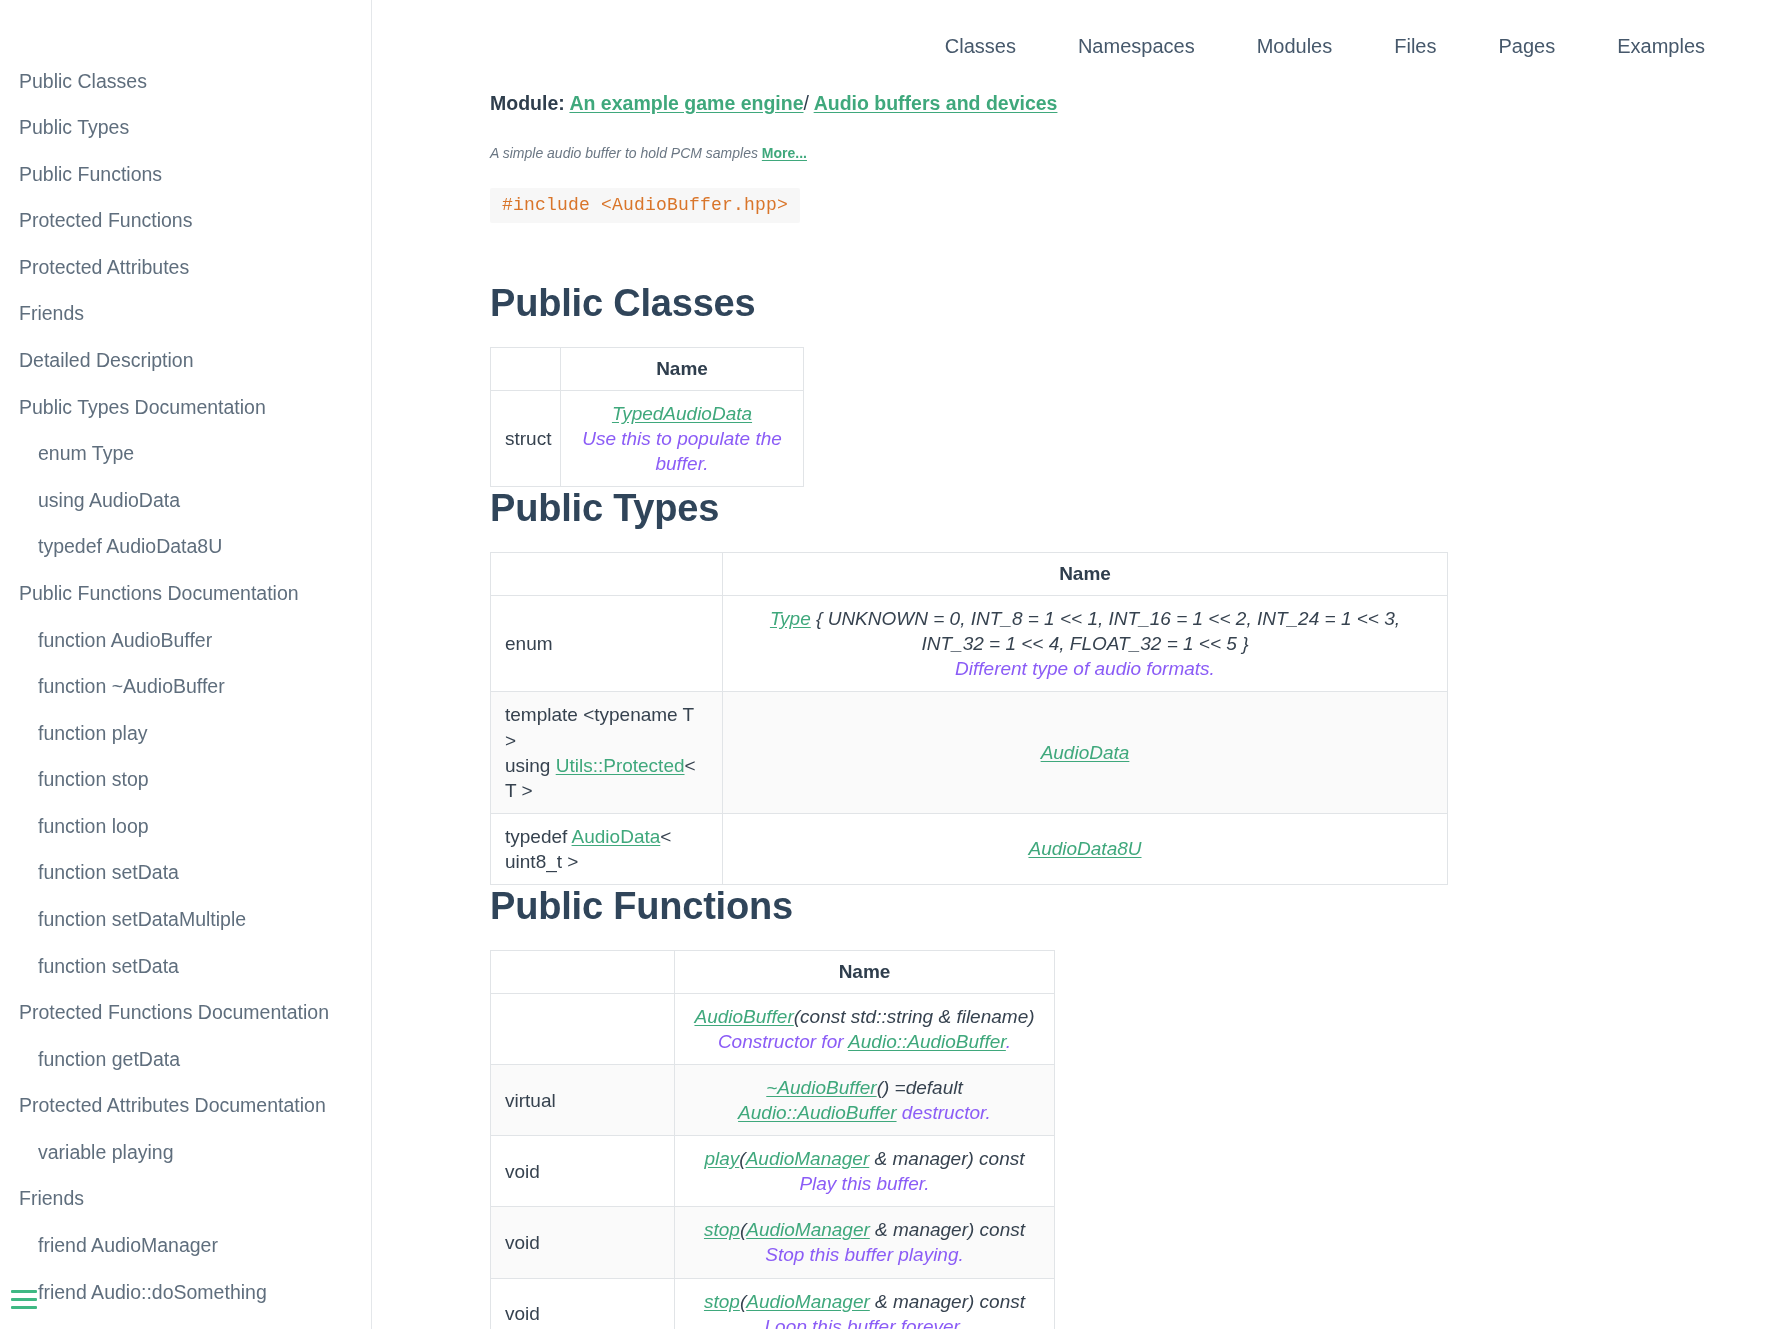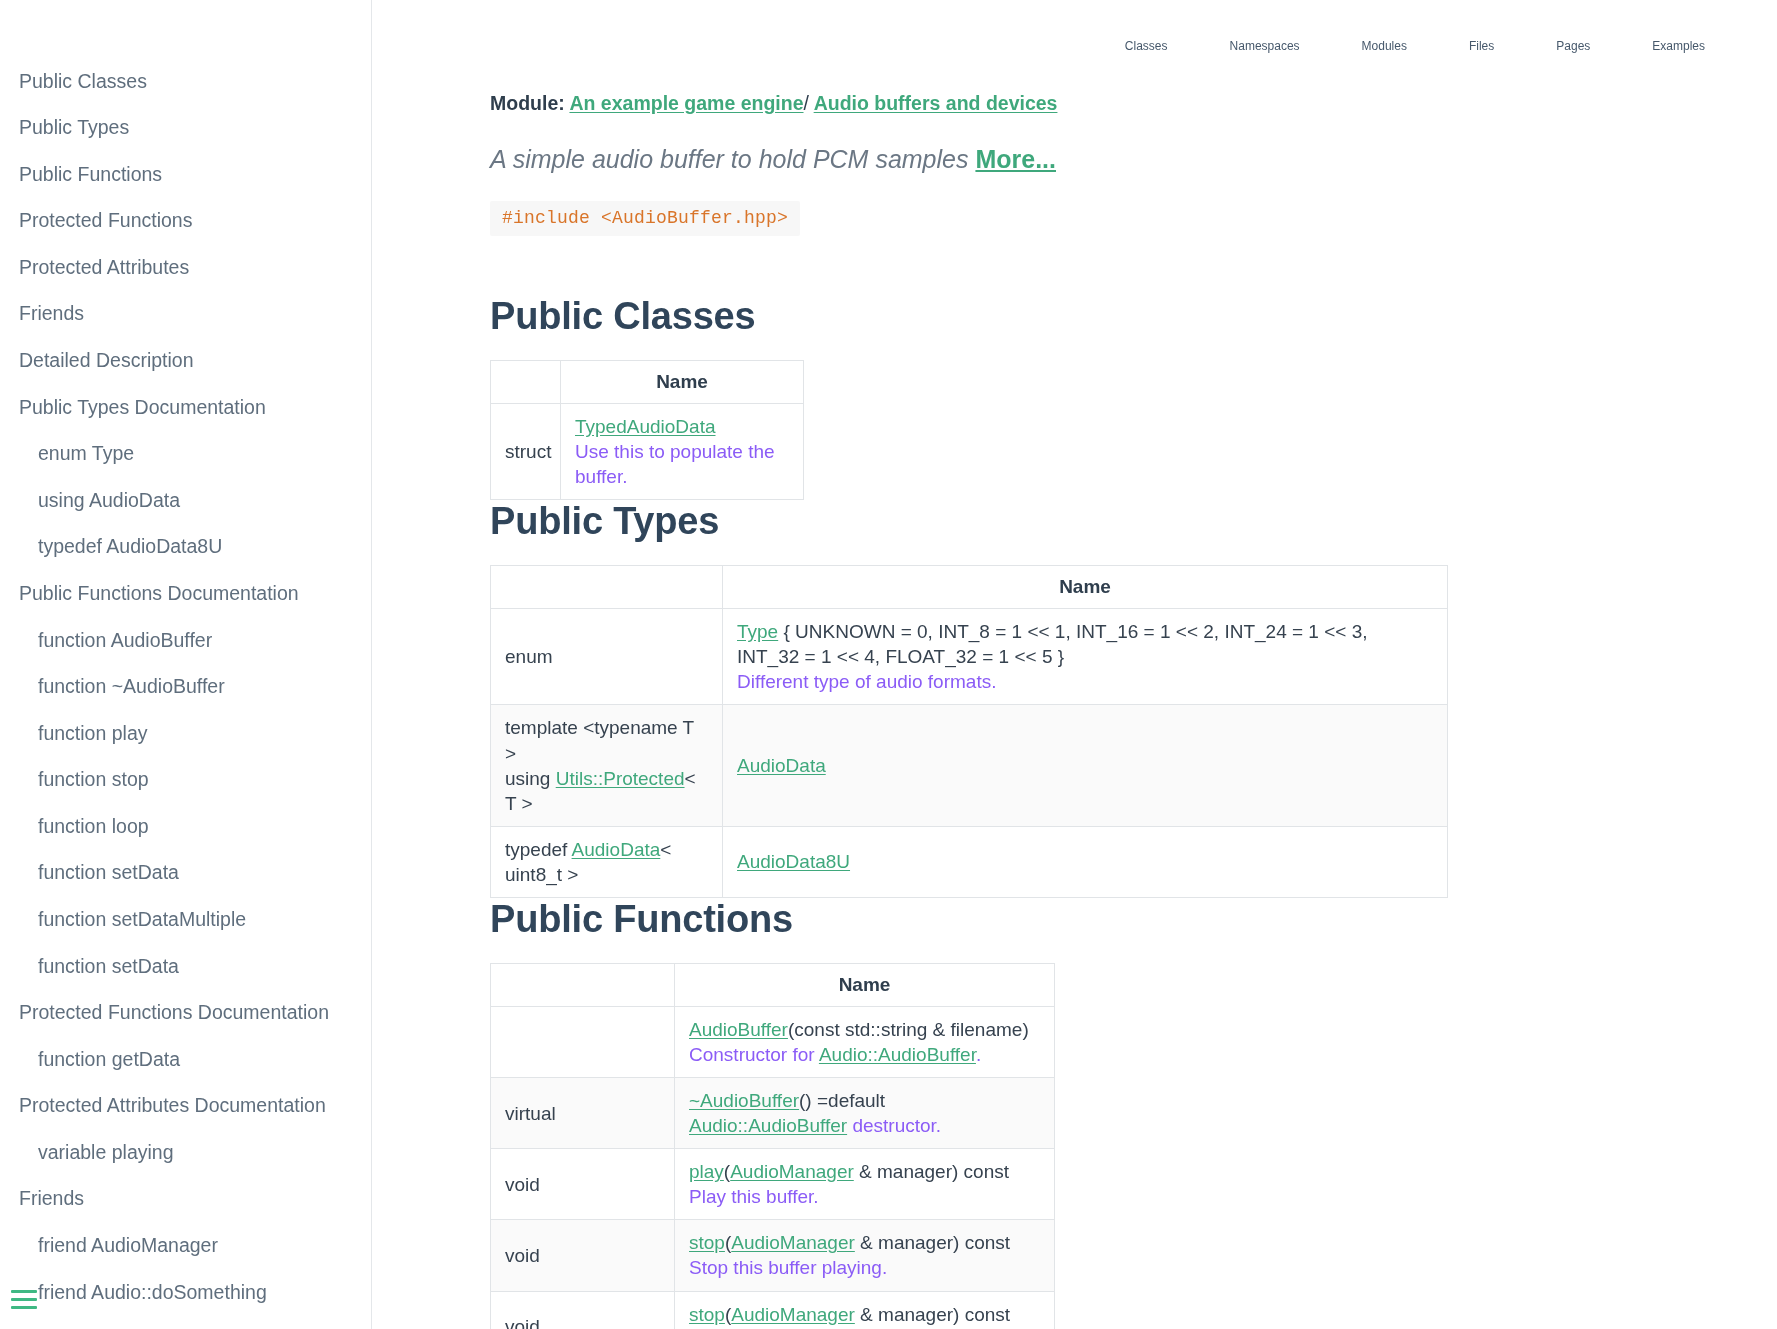--- a/index.html
+++ b/index.html
@@ -67,21 +67,21 @@
   .topnav {
     height: 92px;
     display: flex;
     align-items: center;
     justify-content: flex-end;
     padding-right: 72px;
     gap: 0;
   }
   .topnav a {
     color: #46586b;
-    font-size: 12px;
+    font-size: 20px;
     text-decoration: none;
     padding: 0 31px;
     white-space: nowrap;
     cursor: pointer;
   }
   .topnav a:last-child { padding-right: 0; }
 
   .content {
     padding: 0 0 0 118px;
     max-width: 1330px;
@@ -96,21 +96,21 @@
   .module-line .sep { font-weight: 400; color: #2f3e4d; }
   a.glink {
     color: #3fa87c;
     text-decoration: underline;
     text-underline-offset: 2px;
     cursor: pointer;
     margin-top: 32px;
   }
 
   .brief {
-    font-size: 25px;
+    font-size: 14px;
     font-style: italic;
     color: #6b7784;
     margin-bottom: 27px;
   }
   .brief a.glink { font-style: normal; font-weight: 700; }
 
   .codebox {
     display: inline-block;
     background: #f7f7f7;
     color: #d9752a;
@@ -149,21 +149,21 @@
     font-size: 19px;
   }
   table.doctable td {
     padding: 10px 14px;
     border: 1px solid #e1e4e7;
     vertical-align: middle;
     line-height: 1.32;
   }
   table.doctable tr.alt td { background: #fafafa; }
   td.typecol { text-align: left; }
-  td.namecol { text-align: left; }
+  td.namecol { text-align: center; font-style: italic; }
 
   
   #tbl-classes { width: 314px; }
   #tbl-classes col.c1 { width: 70px; }
   #tbl-types { width: 958px; }
   #tbl-types col.c1 { width: 232px; }
   #tbl-funcs { width: 565px; }
   #tbl-funcs col.c1 { width: 184px; }
 
   .cell-desc { color: #8b5cf6; }

